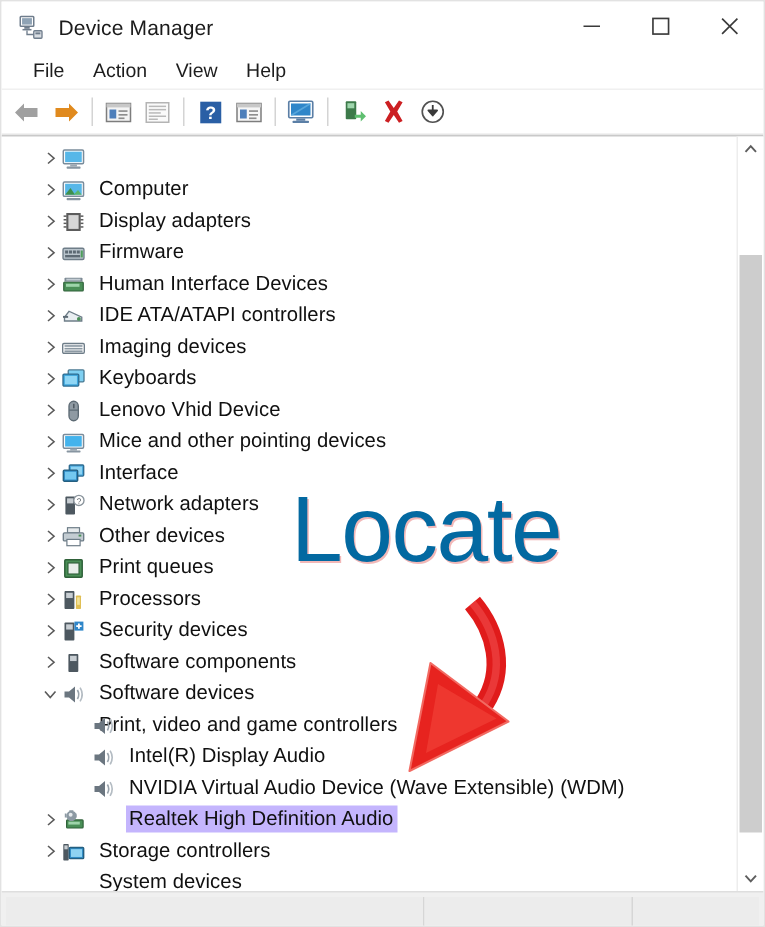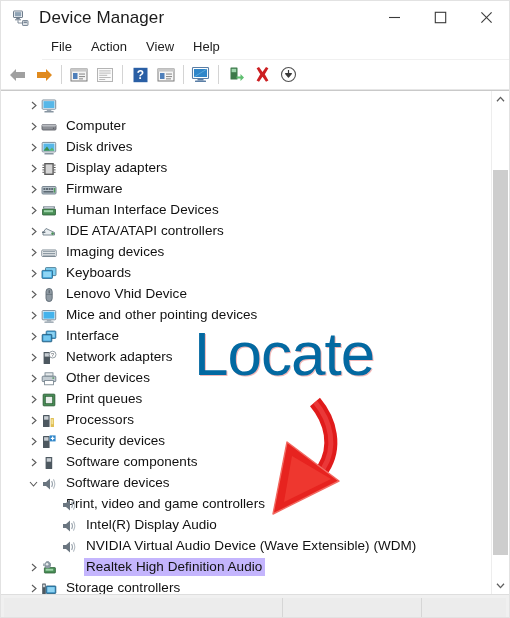--- a/index.html
+++ b/index.html
@@ -34,21 +34,21 @@
     align-items: center;
   }
   #app-icon {
     margin-left: 11px;
     width: 18px;
     height: 18px;
     position: relative;
   }
   #title-text {
     margin-left: 9px;
-    font-size: 17px;
+    font-size: 14px;
     color: #1b1b1b;
     letter-spacing: .1px;
     white-space: nowrap;
   }
   .wincontrols {
     position: absolute;
     right: 0;
     top: 0;
     height: 33px;
     display: flex;
@@ -62,23 +62,22 @@
     color: #3a3a3a;
   }
   .winbtn svg { display: block; }
 
   
   #menubar {
     height: 25px;
     background: #ffffff;
     display: flex;
     align-items: center;
-    padding-left: 0;
+    padding-left: 12px;
     border-bottom: 1px solid #f0f0f0;
-    margin-left: 41px;
   }
   .menu-item {
     font-size: 13px;
     color: #1d1d1d;
     padding: 2px 10px 3px 9px;
     white-space: nowrap;
   }
 
   
   #toolbar {
@@ -388,35 +387,20 @@
           <svg width="16" height="16" viewBox="0 0 16 16">
             <rect x="1.2" y="2" width="13.5" height="9.2" rx="0.8" fill="#ffffff" stroke="#7a8c9b" stroke-width="1"></rect>
             <rect x="2.4" y="3.1" width="11.1" height="7" fill="#57b7e8"></rect>
             <rect x="5.8" y="11.6" width="4.5" height="1.4" fill="#9aa7b2"></rect>
             <rect x="3.4" y="13" width="9.3" height="1.5" rx="0.5" fill="#8795a1"></rect>
           </svg>
         </div>
         <div class="label">Computer</div>
       </div>
 
-      <div class="row lvl1">
-        <div class="twisty">
-          <svg width="8" height="9" viewBox="0 0 8 9">
-              <path d="M2 1 L6 4.5 L2 8" fill="none" stroke="#5b5b5b" stroke-width="1.1"></path>
-            </svg>
-        </div>
-        <div class="icon">
-          <svg width="16" height="16" viewBox="0 0 16 16">
-            <rect x="1" y="5.5" width="14" height="5.5" rx="1" fill="#8d9096" stroke="#5d6168" stroke-width="0.9"></rect>
-            <rect x="1" y="5.5" width="14" height="2" rx="1" fill="#b9bcc1"></rect>
-            <circle cx="12.6" cy="9.2" r="0.8" fill="#5d6168"></circle>
-          </svg>
-        </div>
-        <div class="label">Disk drives</div>
-      </div>
 
       <div class="row lvl1">
         <div class="twisty">
           <svg width="8" height="9" viewBox="0 0 8 9">
               <path d="M2 1 L6 4.5 L2 8" fill="none" stroke="#5b5b5b" stroke-width="1.1"></path>
             </svg>
         </div>
         <div class="icon">
           <svg width="16" height="16" viewBox="0 0 16 16">
             <rect x="1.2" y="2.4" width="13.5" height="9.5" rx="0.8" fill="#ffffff" stroke="#7a8c9b" stroke-width="1"></rect>

